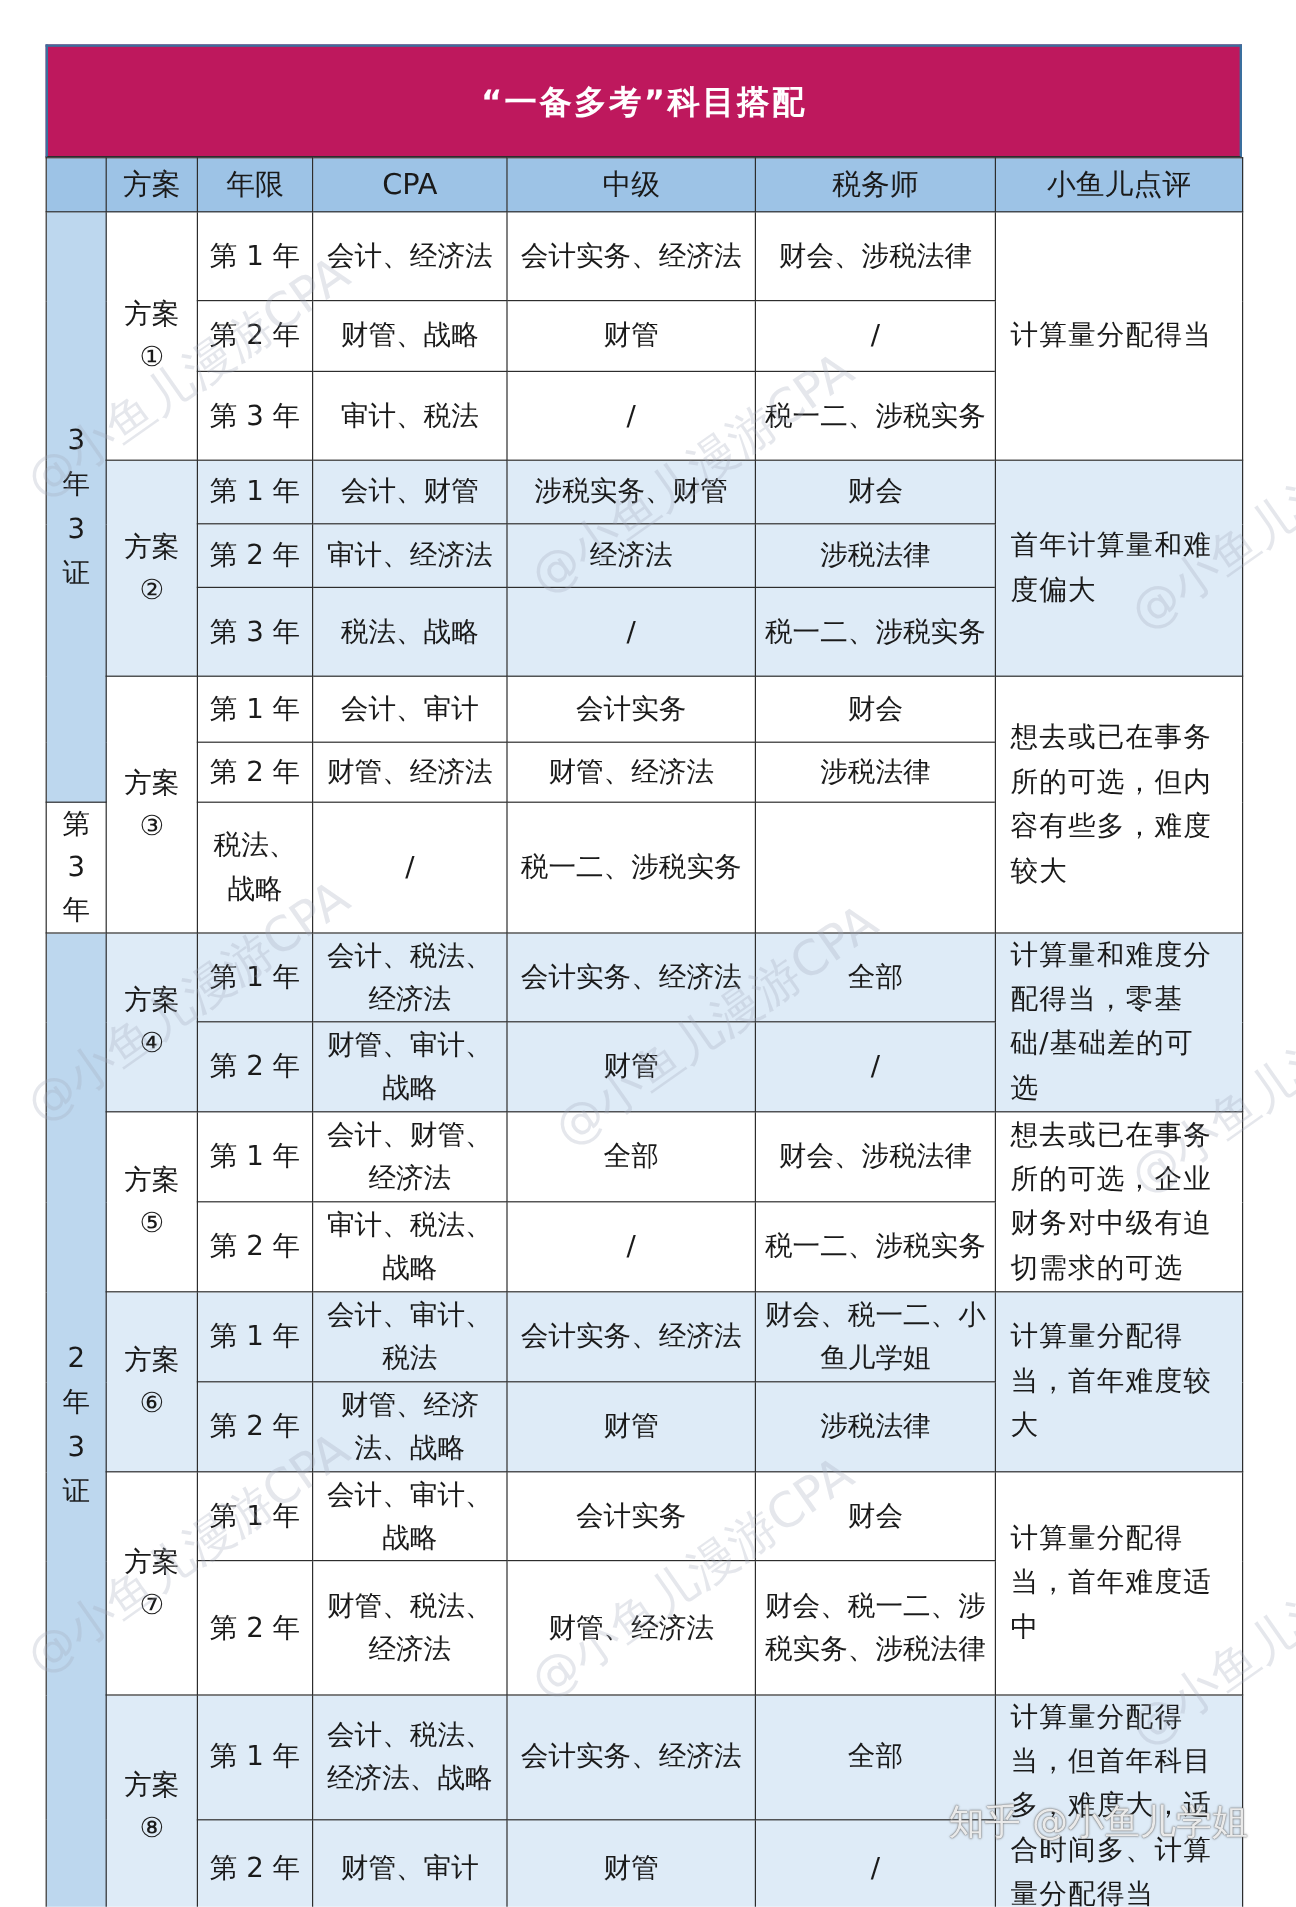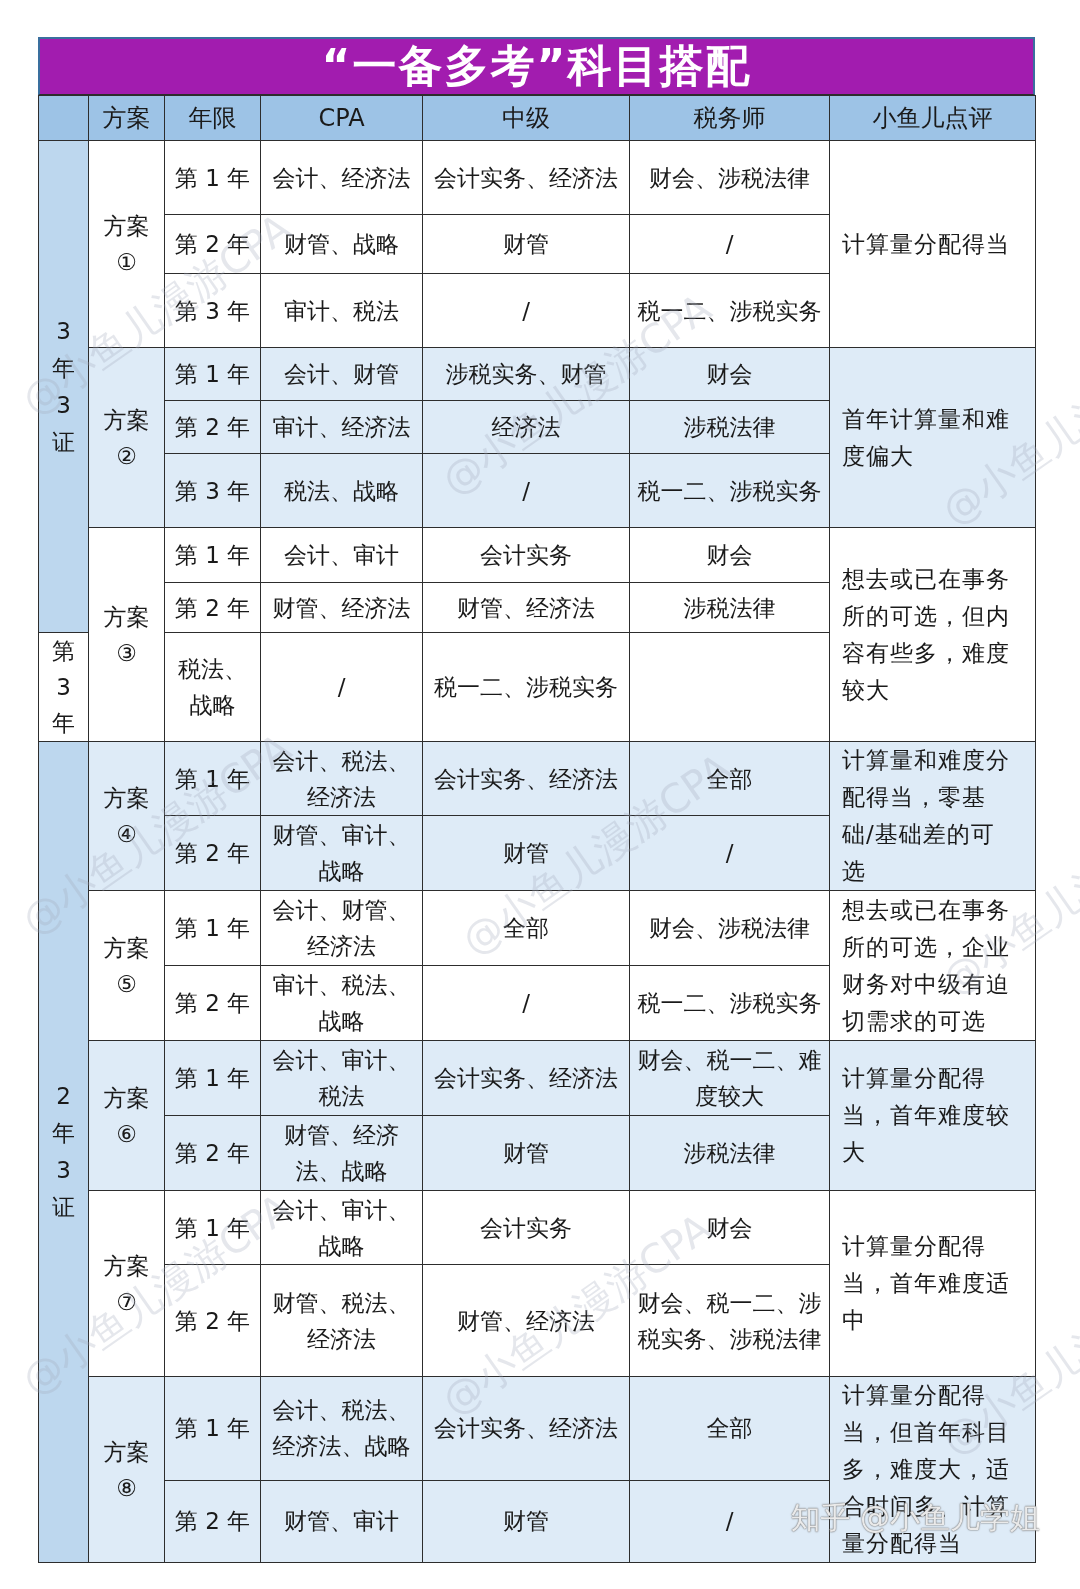--- a/index.html
+++ b/index.html
@@ -1,20 +1,20 @@
 <!DOCTYPE html>
 <html><head>
 <meta charset="utf-8">
 <style>
   html, body { margin:0; padding:0; background:#ffffff; }
   body { width:1080px; height:1589px; position:relative; overflow:hidden;
          font-family:"DejaVu Sans", "Liberation Sans", sans-serif; color:#1a1a1a; }
   .wrap { position:absolute; left:38px; top:37px; width:997px; }
-  .title { height:58px; background:#a21caf; border:2px solid #3a6f9e; border-bottom:1px solid #2d2d2d;
-           color:#ffffff; font-size:44px; font-weight:bold; display:flex; align-items:center; justify-content:center;
+  .title { height:94px; background:#be185d; border:2px solid #3a6f9e; border-bottom:1px solid #2d2d2d;
+           color:#ffffff; font-size:27px; font-weight:bold; display:flex; align-items:center; justify-content:center;
            letter-spacing:2px; box-sizing:border-box; }
   table { border-collapse:collapse; width:997px; table-layout:fixed; }
   td, th { border:1.5px solid #2d2d2d; text-align:center; vertical-align:middle; font-size:23px;
            line-height:36px; padding:0 6px; font-weight:normal; }
   th { background:#9dc3e6; height:44px; font-size:24px; }
   th.blank { background:#9dc3e6; }
   .grp { background:#bdd7ee; font-size:23px; line-height:37px; }
   .white td.c { background:#ffffff; }
   .blue td.c { background:#deebf7; }
   td.comment { text-align:left; padding:0 20px 0 12px; font-size:23px; line-height:37px; letter-spacing:1px; }
@@ -151,21 +151,21 @@
           <td class="c">审计、税法、战略</td>
           <td class="c">/</td>
           <td class="c">税一二、涉税实务</td>
         </tr>
         <tr class="blue" style="height: 75px;">
           <td class="c plan" rowspan="2" style="white-space: pre-line;">方案
 ⑥</td>
           <td class="c">第 1 年</td>
           <td class="c">会计、审计、税法</td>
           <td class="c">会计实务、经济法</td>
-          <td class="c">财会、税一二、难度较大</td>
+          <td class="c">财会、税一二、小鱼儿学姐</td>
           <td class="c comment" rowspan="2">计算量分配得当，首年难度较大</td>
         </tr>
         <tr class="blue" style="height: 75px;">
           <td class="c">第 2 年</td>
           <td class="c">财管、经济法、战略</td>
           <td class="c">财管</td>
           <td class="c">涉税法律</td>
         </tr>
         <tr class="white" style="height: 74px;">
           <td class="c plan" rowspan="2" style="white-space: pre-line;">方案

